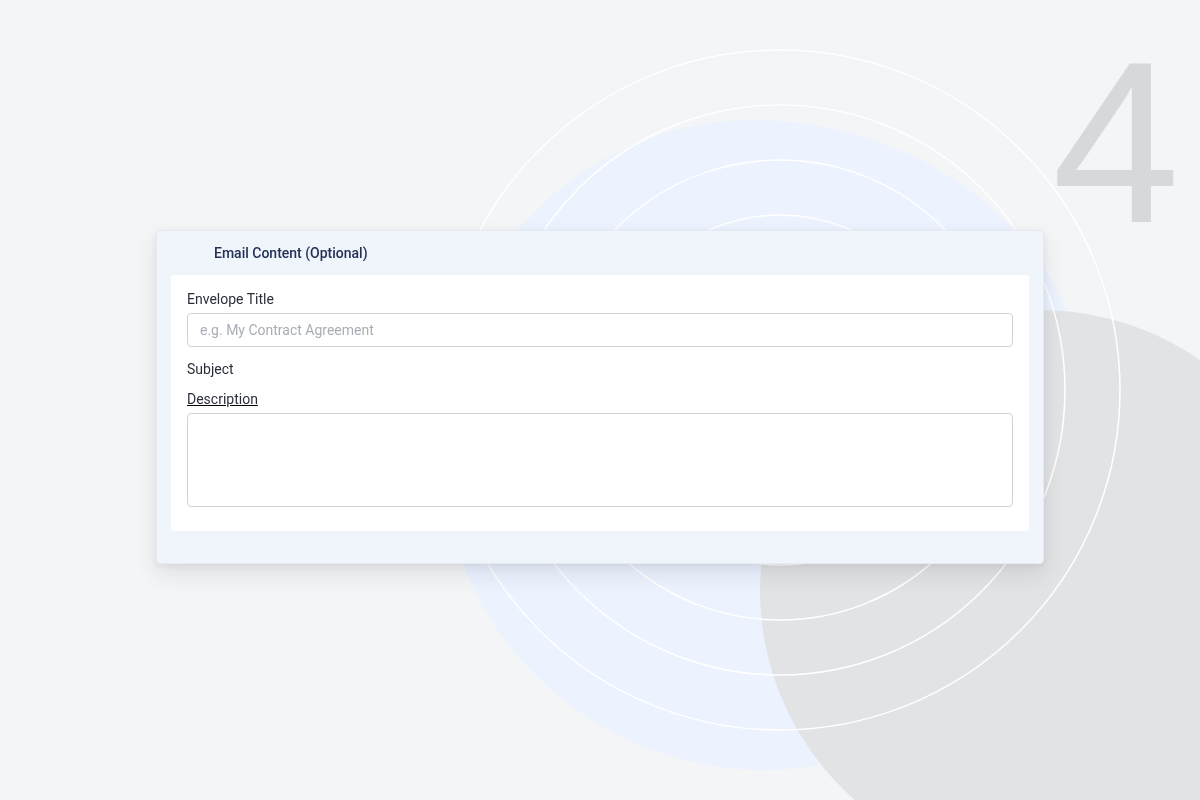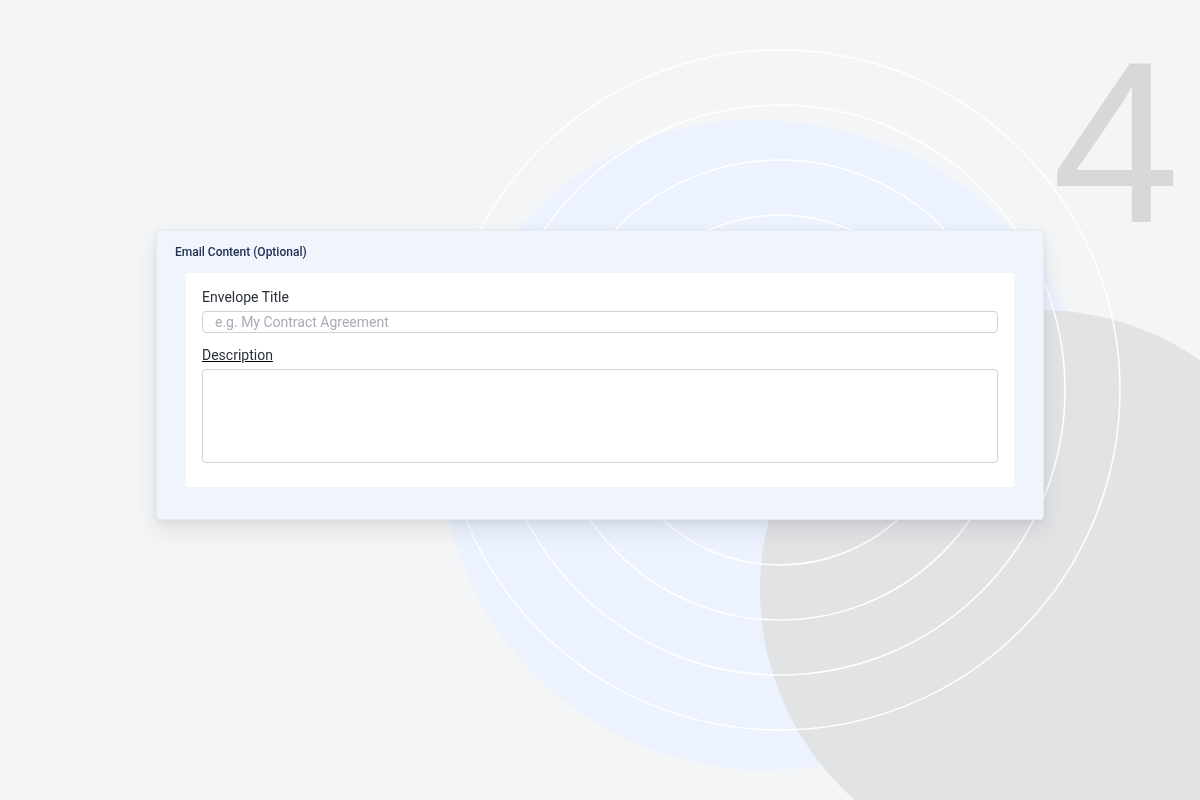--- a/index.html
+++ b/index.html
@@ -53,26 +53,27 @@
     left: 156px; top: 230px;
     width: 888px;
     background: #f0f4fb;
     border: 1px solid #e6ebf3;
     border-radius: 4px;
     box-shadow: 0 10px 22px rgba(30,35,50,0.10), 0 2px 6px rgba(30,35,50,0.06);
     padding: 0 0 32px 0;
   }
   .card-header {
     padding: 14px 18px 14px 18px;
-    font-size: 12px;
+    font-size: 14px;
     font-weight: 500;
     color: #243157;
+    margin-left: 39px;
   }
   .card-body {
-    margin: 0 29px;
+    margin: 0 14px;
     background: #ffffff;
     border-radius: 3px;
     padding: 16px 16px 20px 16px;
   }
   .field { margin-bottom: 14px; }
   .field:last-child { margin-bottom: 0; text-decoration: underline; }
   .field-label {
     display: block;
     font-size: 14px;
     color: #2a2f3a;
@@ -85,21 +86,21 @@
     border-radius: 4px;
     background: #ffffff;
     font-size: 14px;
     color: #2a2f3a;
     padding: 8px 12px;
     font-family: inherit;
   }
   .text-input::placeholder, .textarea::placeholder {
     color: #a9adb6;
   }
-  .text-input { height: 22px; }
+  .text-input { height: 34px; }
   .textarea { height: 94px; resize: none; }
 </style>
 </head>
 <body>
 
 <div class="bg-layer">
   <div class="blue-blob"></div>
   <div class="grey-blob"></div>
   <svg class="rings" viewBox="0 0 700 700">
     <circle cx="350" cy="350" r="340"></circle>
@@ -114,20 +115,21 @@
 <div class="card">
   <div class="card-header">Email Content (Optional)</div>
   <div class="card-body">
 
     <div class="field">
       <label class="field-label">Envelope Title</label>
       <input type="text" class="text-input" placeholder="e.g. My Contract Agreement" style="">
     </div>
 
     <div class="field">
+      <label class="field-label">Subject</label>
     </div>
 
     <div class="field">
       <label class="field-label">Description</label>
       <textarea class="textarea" placeholder="" style=""></textarea>
     </div>
 
   </div>
 </div>
 

